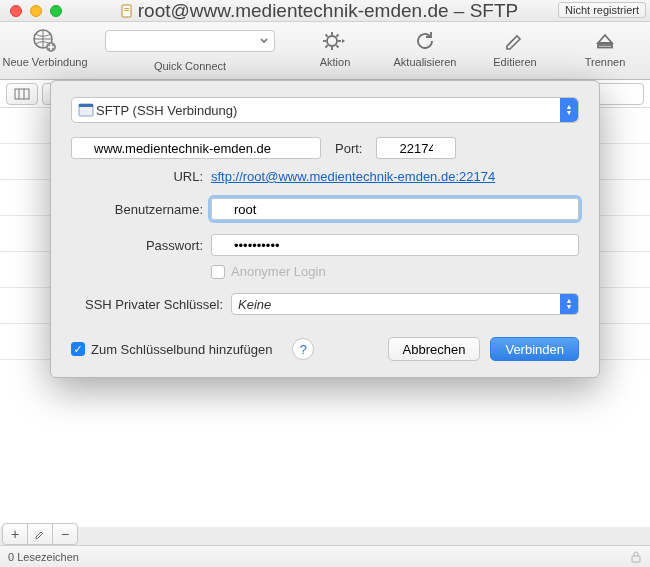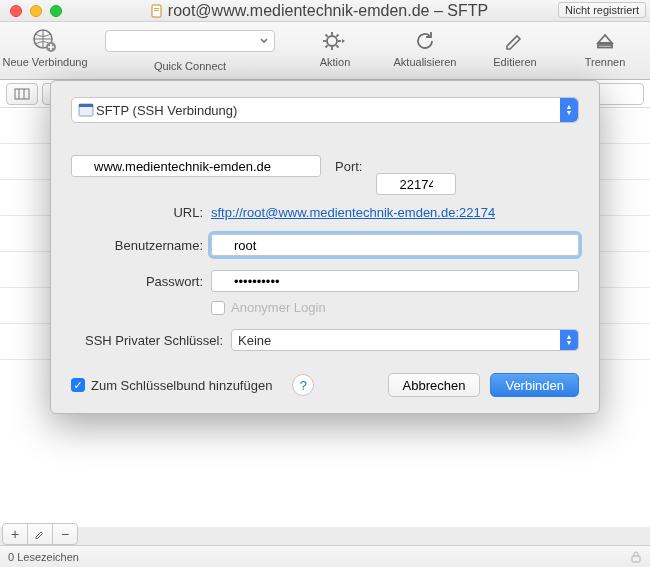--- a/index.html
+++ b/index.html
@@ -22,21 +22,21 @@
     align-items: center;
     position: relative;
   }
   .traffic { display: flex; gap: 8px; padding-left: 10px; }
   .tl { width: 12px; height: 12px; border-radius: 50%; }
   .tl.red { background:#ff5f57; border:0.5px solid #e14038;}
   .tl.yellow{ background:#ffbd2e; border:0.5px solid #e1a117;}
   .tl.green{ background:#28c940; border:0.5px solid #1bad2e;}
   .title-center {
     position:absolute; left:0; right:12px; text-align:center;
-    font-size:16px; color:#444; display:flex; align-items:center; justify-content:center; gap:4px;
+    font-size:19px; color:#444; display:flex; align-items:center; justify-content:center; gap:4px;
     pointer-events:none;
   }
   .title-center .doc-icon { width:14px;height:14px;display:inline-block;}
   .nicht-reg {
     position:absolute; right:4px; top:2px;
     font-size:11px; background:linear-gradient(#fafafa,#efefef);
     border:1px solid #c8c8c8; border-radius:3px; padding:1px 6px;
   }
   
   .toolbar {
@@ -117,21 +117,21 @@
   .tinput.focus { outline:3px solid #9cc5f0; outline-offset:0; }
   .portlabel { margin:0 6px 0 14px; }
   .urllink { color:#1760c4; text-decoration:underline; font-size:13px; }
   .check { display:flex; align-items:center; gap:6px; font-size:13px;}
   .cb { width:14px;height:14px;border:1px solid #bdbdbd;border-radius:3px;background:#fff;display:inline-flex;align-items:center;justify-content:center;}
   .cb.checked{ background:#1f7ef5;border-color:#1f7ef5;}
   .cb.checked::after{content:"✓";color:#fff;font-size:11px;line-height:1;}
   .anon { color:#b6b6b6; }
   .select {
     height:22px; border:1px solid #c6c6c6; border-radius:4px; background:#fff;
-    display:flex;align-items:center;padding:0 6px;position:relative;font-size:13px;flex:1;
+    display:flex;align-items:center;padding:0 6px;position:relative;font-size:13px;flex:1;font-style:italic;
   }
   .select .end-stepper{position:absolute;right:0;top:0;bottom:0;width:18px;background:#3b82f6;border-top-right-radius:4px;border-bottom-right-radius:4px;display:flex;flex-direction:column;align-items:center;justify-content:center;}
   .footer {
     margin-top:22px; display:flex; align-items:center;
   }
   .help {
     width:22px;height:22px;border:1px solid #c6c6c6;border-radius:50%;
     display:flex;align-items:center;justify-content:center;color:#2a6fd6;font-size:13px;background:#fff;
   }
   .btn {
@@ -290,21 +290,21 @@
     <span>SFTP (SSH Verbindung)</span>
     <div class="end-stepper">
         <span class="ud">▲</span>
         <span class="ud">▼</span>
       </div>
   </div>
 
   <div class="formrow">
     <input class="tinput" style="width: 250px;" value="www.medientechnik-emden.de">
     <div class="formlabel portlabel" style="width:auto">Port:</div>
-    <input class="tinput" style="width: 80px; margin-top: 36px;" value="22174">
+    <input class="tinput" style="width: 80px;" value="22174">
   </div>
 
   <div class="formrow" style="margin-top:10px;">
     <div class="formlabel">URL:</div>
     <a href="#" class="urllink">sftp://root@www.medientechnik-emden.de:22174</a>
   </div>
 
   <div class="formrow">
     <div class="formlabel">Benutzername:</div>
     <input class="tinput focus" style="flex: 1 1 0%;" value="root">

